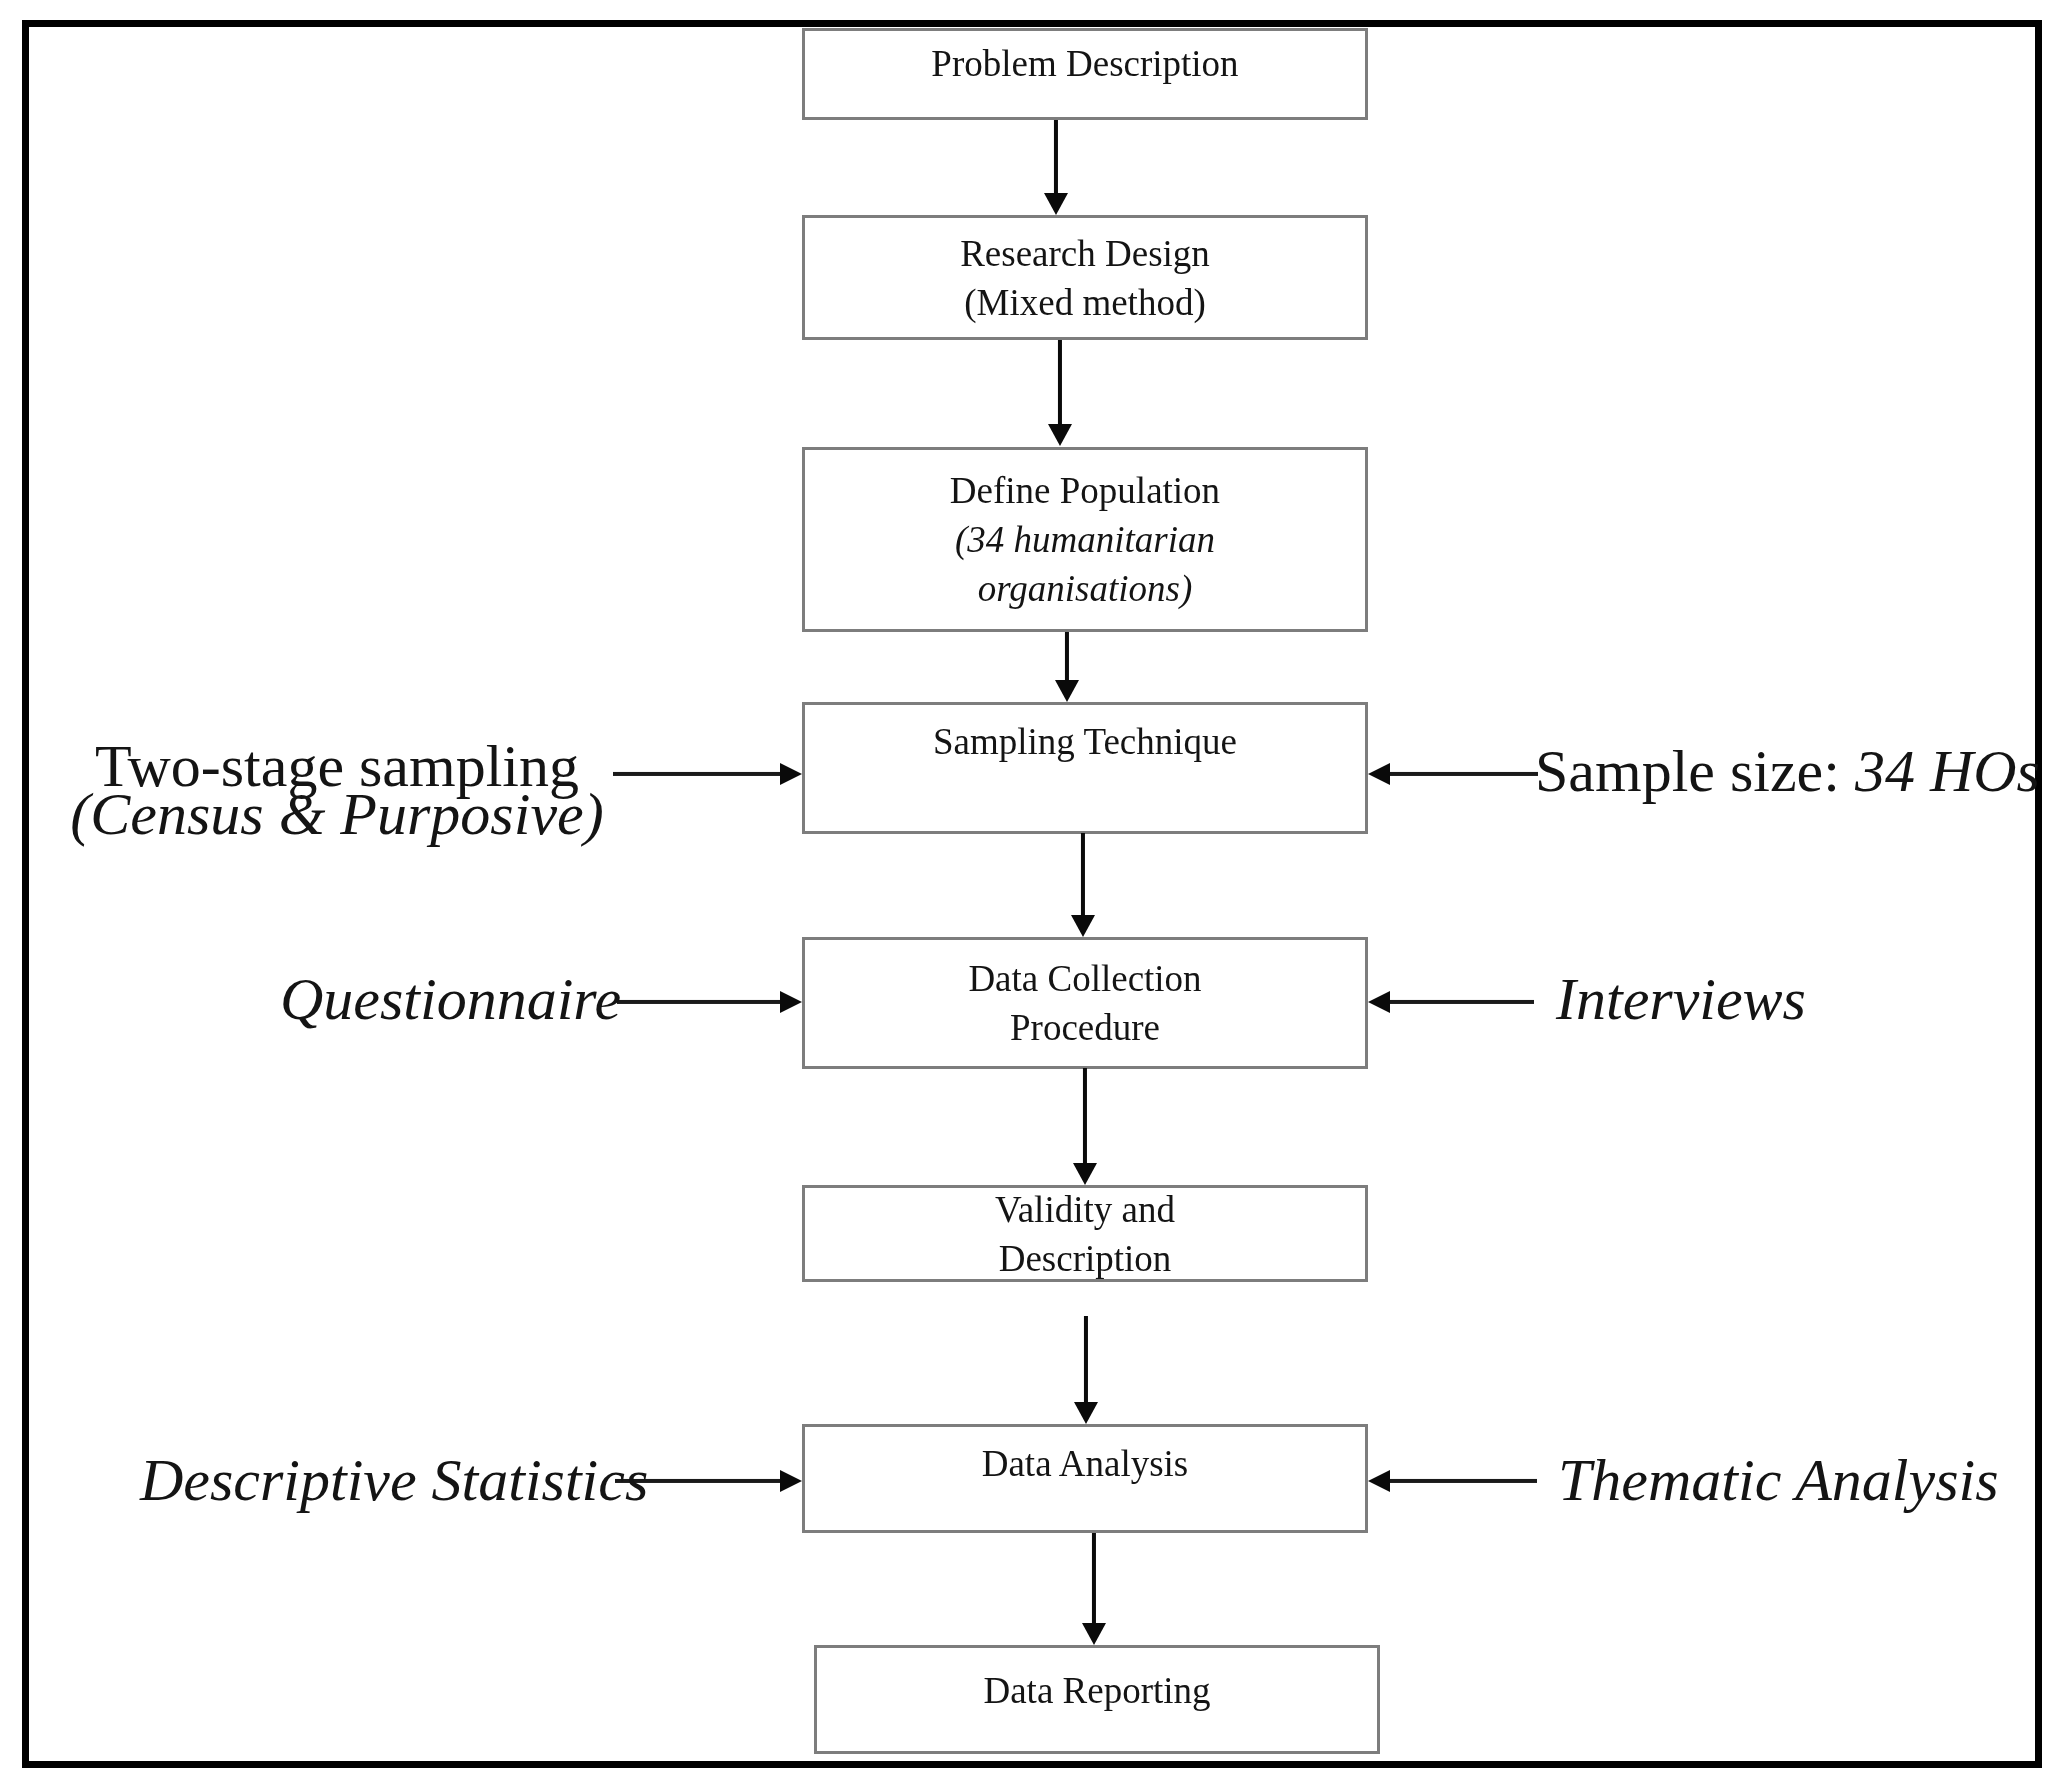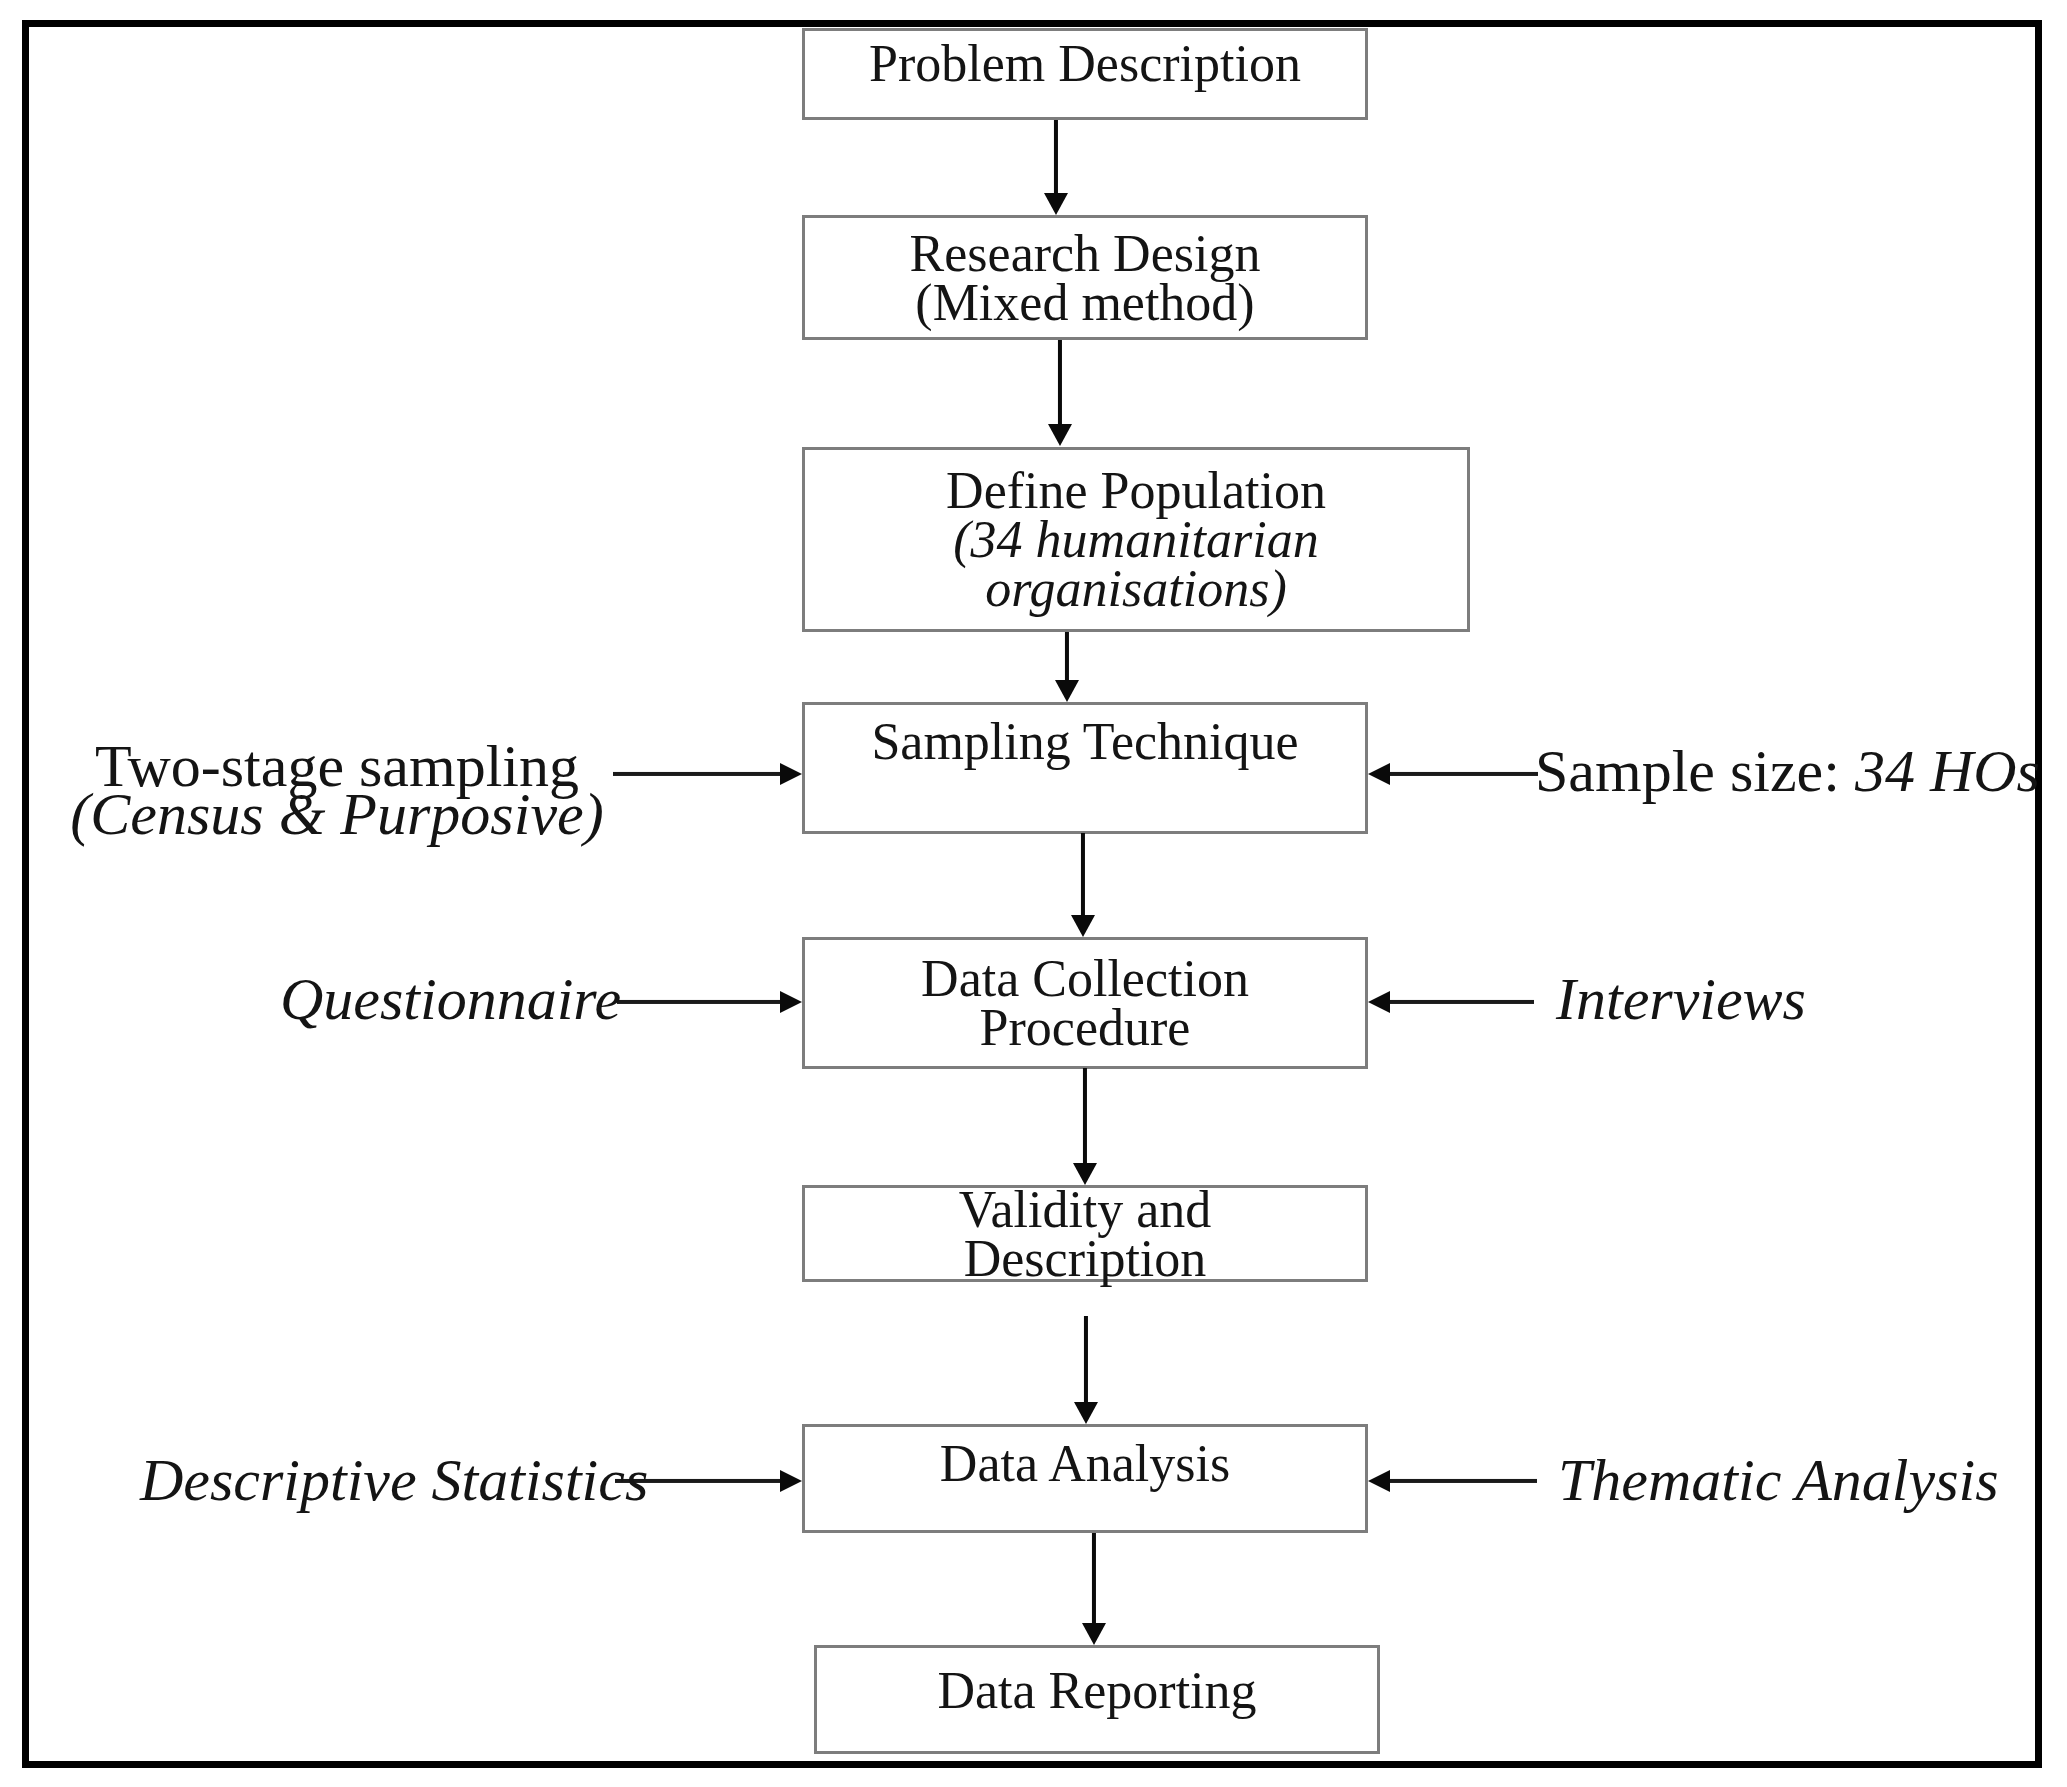--- a/index.html
+++ b/index.html
@@ -15,21 +15,21 @@
   .frame{
     position:absolute;left:22px;top:20px;width:2020px;height:1748px;
     border:7.4px solid #000000;box-sizing:border-box;
   }
   .box{
     position:absolute;box-sizing:border-box;
     border:3.3px solid #7d7d7d;
     background:#ffffff;
     display:flex;flex-direction:column;align-items:center;justify-content:center;
     text-align:center;
-    font-size:52px;line-height:49px;
+    font-size:37px;line-height:49px;
   }
   .box.top{justify-content:flex-start;padding-top:11.5px;}
   .bline{display:block;white-space:nowrap;}
   .it{font-style:italic;}
   
   .va{position:absolute;width:25px;}
   .va-shaft{position:absolute;left:50%;transform:translateX(-50%);top:0;bottom:20px;width:4.1px;background:#0a0a0a;}
   .va-head{position:absolute;left:50%;transform:translateX(-50%);bottom:0;width:0;height:0;
     border-left:12.3px solid transparent;border-right:12.3px solid transparent;border-top:22px solid #0a0a0a;}
   
@@ -54,21 +54,21 @@
 
   <div class="box" style="left:802px;top:28px;width:566px;height:92px;padding-bottom:21.4px;">
     <span class="bline">Problem Description</span>
   </div>
 
   <div class="box" style="left:802px;top:215px;width:566px;height:125px;">
     <span class="bline">Research Design</span>
     <span class="bline">(Mixed method)</span>
   </div>
 
-  <div class="box" style="left:802px;top:447px;width:668px;height:185px;">
+  <div class="box" style="left:802px;top:447px;width:566px;height:185px;">
     <span class="bline">Define Population</span>
     <span class="bline it">(34 humanitarian</span>
     <span class="bline it">organisations)</span>
   </div>
 
   <div class="box top" style="left:802px;top:702px;width:566px;height:132px;">
     <span class="bline">Sampling Technique</span>
   </div>
 
   <div class="box" style="left:802px;top:937px;width:566px;height:132px;">

